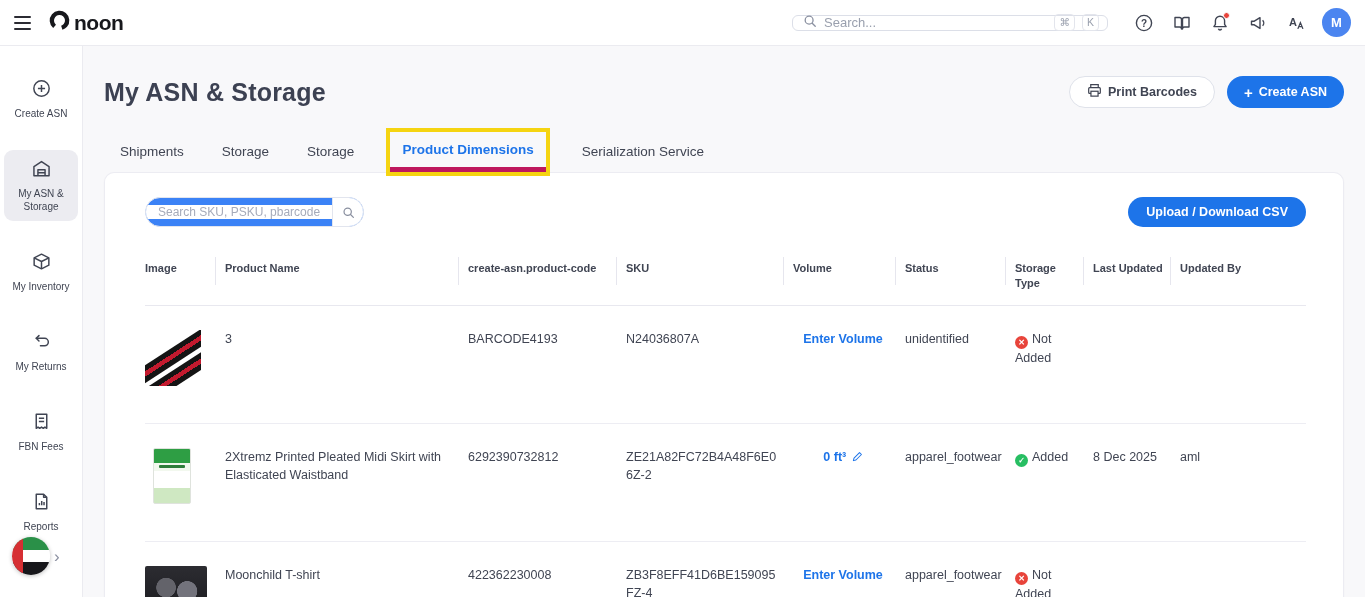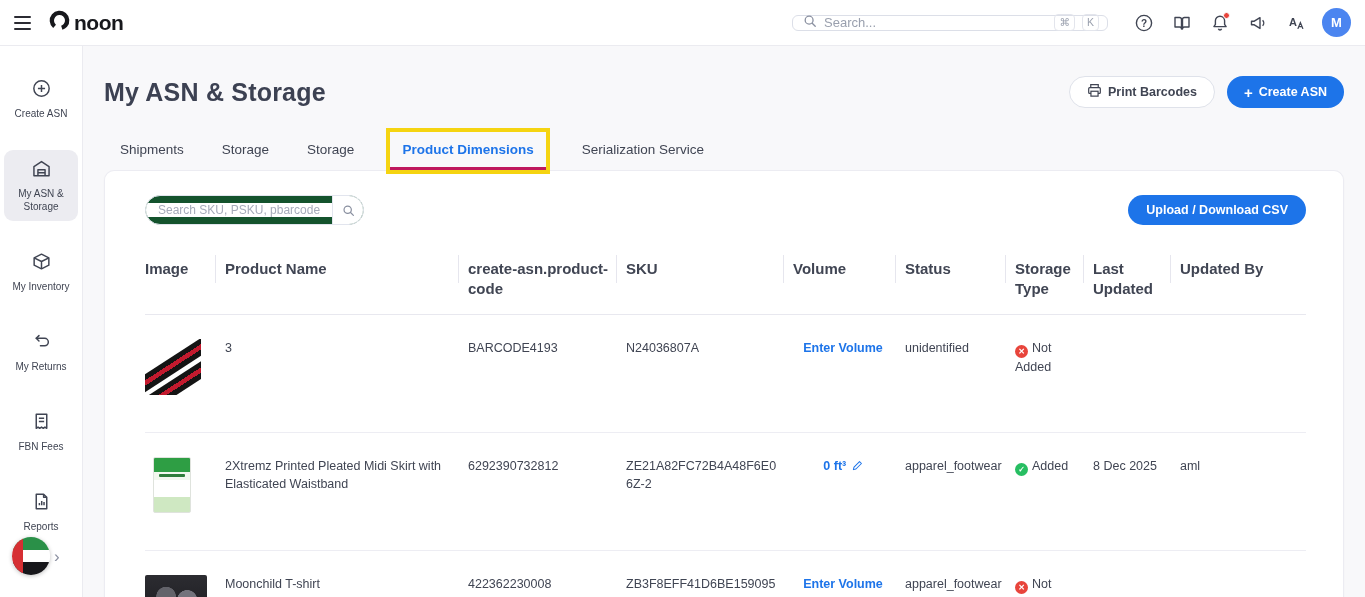--- a/index.html
+++ b/index.html
@@ -47,39 +47,39 @@
   .page-title { font-size:25px; font-weight:700; color:#3c4152; letter-spacing:0.2px; }
   .head-actions { margin-left:auto; display:flex; gap:12px; }
   .btn { height:32px; border-radius:17px; display:flex; align-items:center; gap:6px; font-size:12.5px;
     font-weight:600; padding:0 17px; cursor:pointer; border:1px solid transparent; font-family:inherit; }
   .btn.ghost { background:#fff; border-color:#dfe2ea; color:#404553; }
   .btn.primary { background:#1d74e9; color:#fff; border:none; font-weight:700; }
   .plus-glyph { font-size:15px; font-weight:600; line-height:1; }
 
   .tabs { display:flex; align-items:flex-end; gap:34px; margin-top:24px; padding-left:14px;text-align:center; }
   .tab { font-size:13.5px; color:#404553; padding:10px 2px 13px; cursor:pointer; white-space:nowrap; }
-  .tab.active { color:#1d74e9; font-weight:700; border-bottom:3px solid #be185d; padding-bottom:10px; }
+  .tab.active { color:#1d74e9; font-weight:700; border-bottom:5px solid #be185d; padding-bottom:10px; }
   .tab.hl { outline:4px solid #f5d411; padding-left:12px; padding-right:12px; }
 
   .card { background:#fff; border:1px solid #ececf2; border-bottom:none; border-radius:10px 10px 0 0;
     box-shadow:0 1px 2px rgba(0,0,0,.04); padding:24px 37px 0 40px; height:440px; }
   .toolbar { display:flex; align-items:center; }
-  .search-group { display:flex; align-items:center; border:1px solid #e2e5ee; border-radius:16px; overflow:hidden; height:30px; background:#14532d; }
+  .search-group { display:flex; align-items:center; border:1px solid #e2e5ee; border-radius:16px; overflow:hidden; height:30px; background:#3b82f6; }
   .search-group input { border:none; outline:none; width:186px; padding:0 12px; font-size:12px; color:#404553; font-family:inherit; }
   .search-group input::placeholder { color:#a6abba; }
   .sg-btn { width:31px; height:30px; border:none; border-left:1px solid #e2e5ee; background:#fff;
     display:flex; align-items:center; justify-content:center; cursor:pointer; }
   .csv-btn { margin-left:auto; height:30px; border:none; border-radius:16px; background:#1d74e9; color:#fff;
     font-size:12.5px; font-weight:700; padding:0 18px; cursor:pointer; font-family:inherit; }
 
   
   .table { margin-top:26px; }
   .trow { display:grid; grid-template-columns:80px 243px 158px 167px 112px 110px 78px 87px 1fr; }
   .thead { border-bottom:1px solid #e8e8ef; }
-  .th { font-size:15px; font-weight:700; color:#404553; padding:8px 12px 14px 0; position:relative; line-height:1.35; }
+  .th { font-size:11px; font-weight:700; color:#404553; padding:8px 12px 14px 0; position:relative; line-height:1.35; }
   .th:not(:first-child)::before { content:""; position:absolute; left:-10px; top:4px; height:28px; width:1px; background:#e6e6ee; }
   .brow { border-bottom:1px solid #ededf3; min-height:118px; }
   .td { font-size:12.5px; color:#404553; padding:24px 12px 0 0; line-height:1.45; }
   .td.sku { word-break:break-all; }
   .td.vol { text-align:center; }
   .vlink { color:#1d74e9; font-weight:700; cursor:pointer; }
   .pencil { vertical-align:-1px; margin-left:2px; cursor:pointer; }
   .status { width:62px; }
   .st-ic { display:inline-flex; width:13px; height:13px; border-radius:50%; align-items:center; justify-content:center;
     color:#fff; font-size:8px; font-weight:700; vertical-align:-2px; margin-right:4px; }

